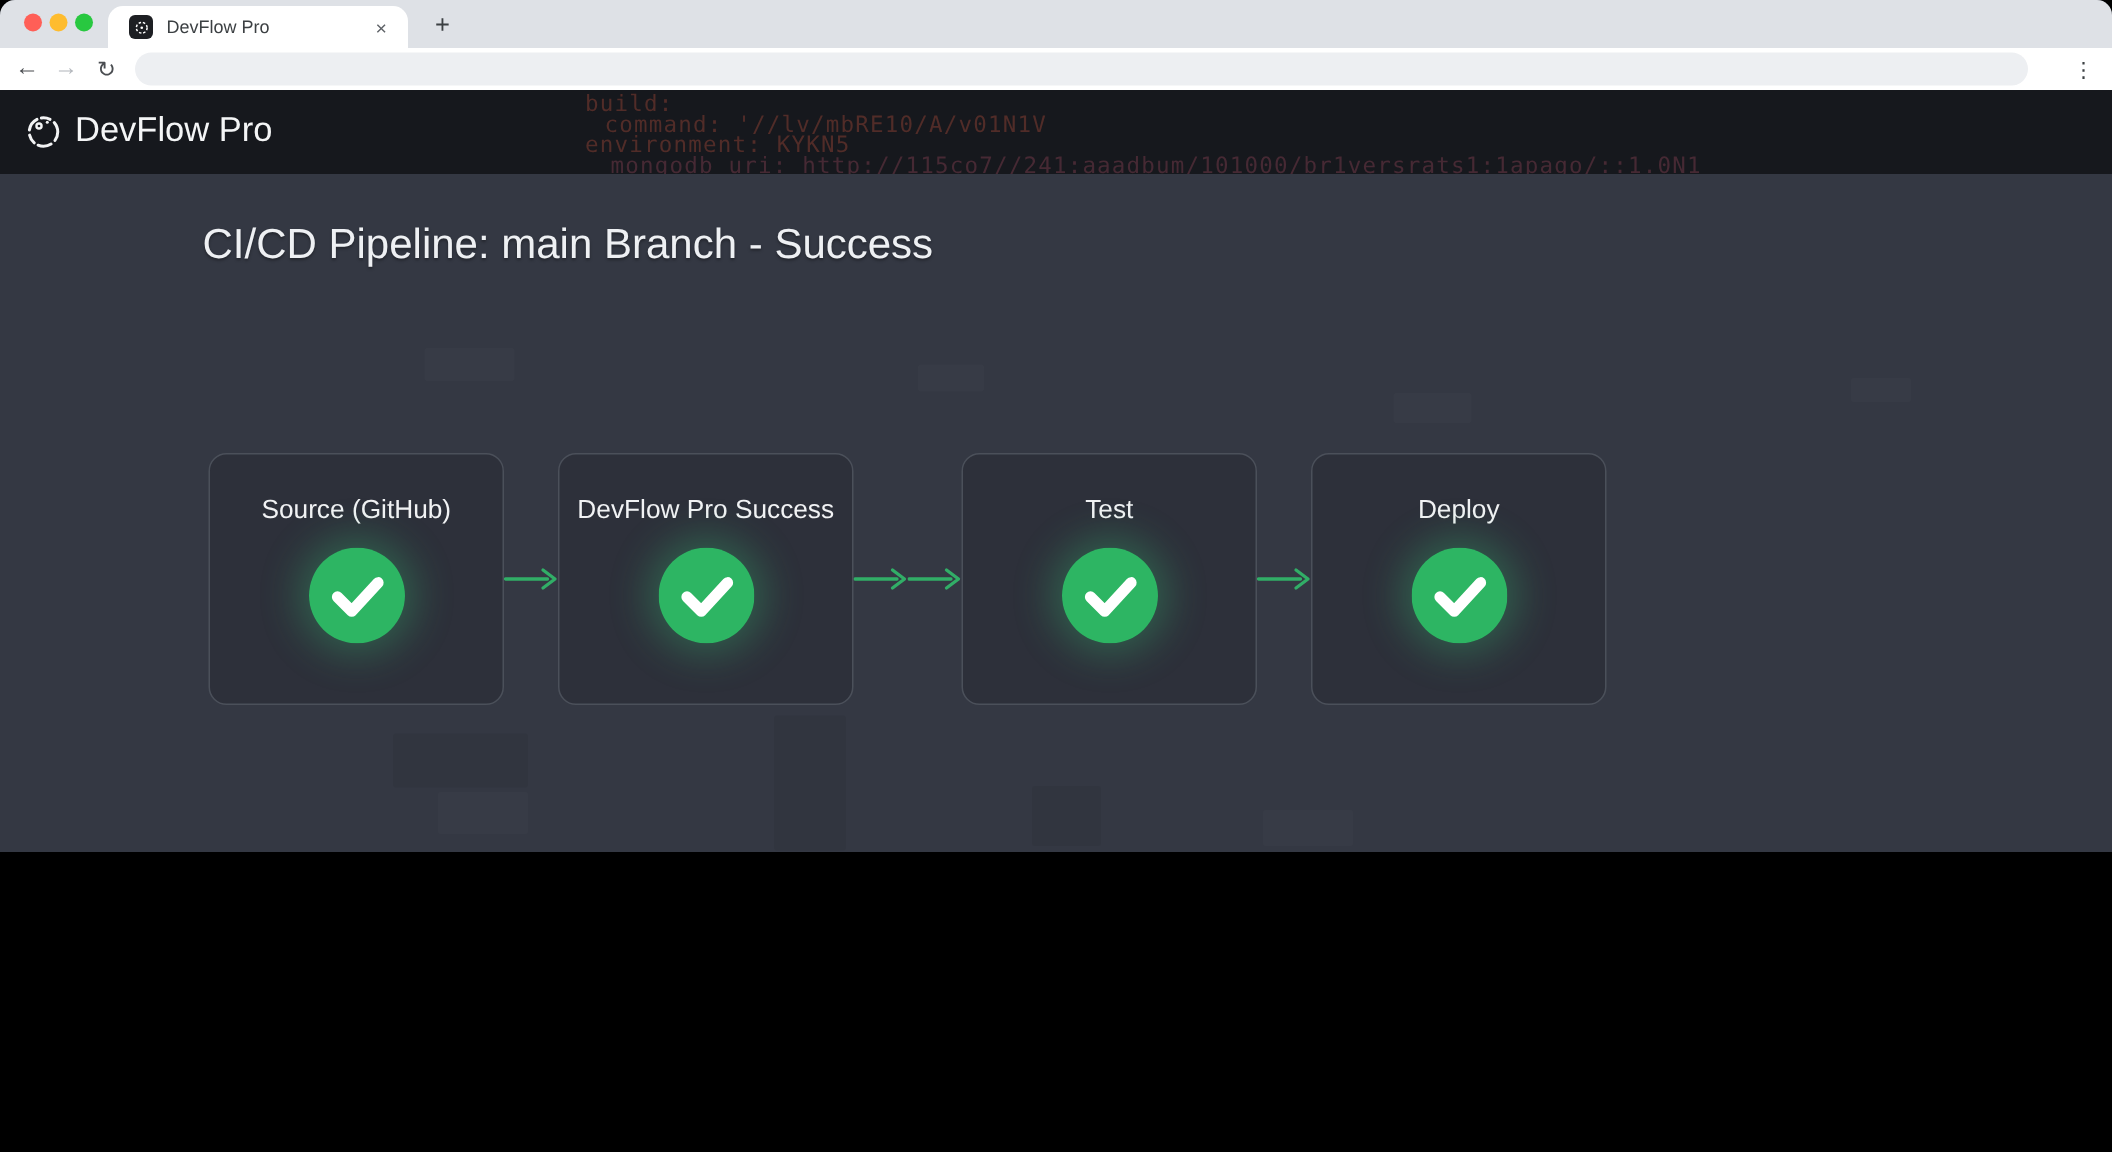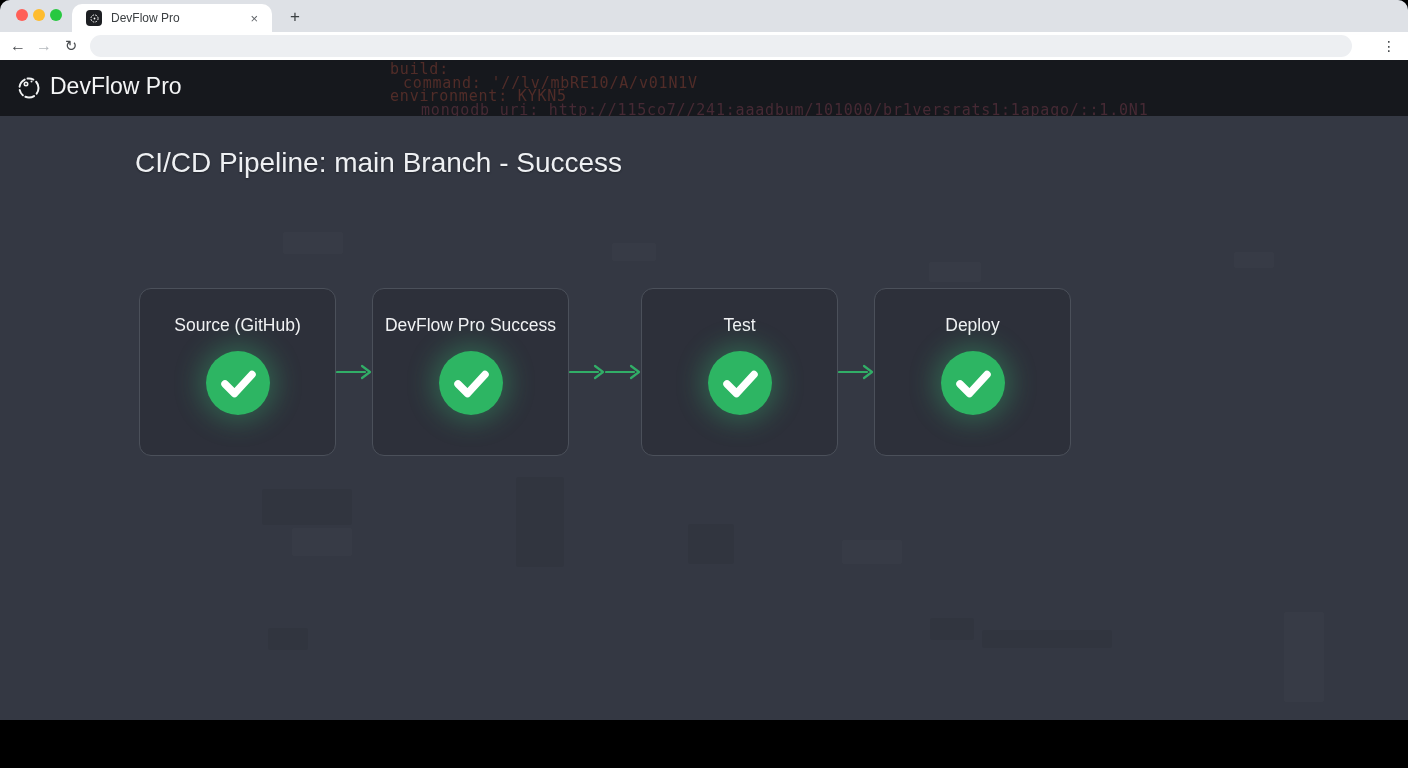--- a/index.html
+++ b/index.html
@@ -1,18 +1,18 @@
 <!DOCTYPE html>
 <html><head>
 <meta charset="utf-8">
 <style>
   html,body{margin:0;padding:0;background:#000;}
   *{box-sizing:border-box;}
   .window{
-    position:relative;width:1408px;height:720px;overflow:hidden;
+    position:relative;width:1408px;height:568px;overflow:hidden;
     font-family:"Liberation Sans","DejaVu Sans",sans-serif;
     border-radius:10px 10px 0 0;background:#343843;
   }
   
   .tabstrip{position:absolute;left:0;top:0;width:100%;height:32px;background:#dee1e6;}
   .traffic{position:absolute;top:9px;width:12px;height:12px;border-radius:50%;}
   .t-red{left:16px;}   .t-yellow{left:33px;}   .t-green{left:50px;}
   .tab{
     position:absolute;left:72px;top:4px;width:200px;height:28px;background:#ffffff;
     border-radius:10px 10px 0 0;display:flex;align-items:center;padding:0 10px 0 14px;
@@ -40,26 +40,26 @@
   .logo{position:absolute;left:15px;top:14px;width:28px;height:28px;}
   .appname{position:absolute;left:50px;top:13px;font-size:23px;color:#f4f5f6;font-weight:400;}
   .ghost-code{
     position:absolute;left:390px;top:3px;width:450px;
     font-family:"DejaVu Sans Mono","Liberation Mono",monospace;
     font-size:15px;line-height:13.5px;color:rgba(170,74,58,0.40);
     letter-spacing:0.8px;filter:blur(0.4px);white-space:nowrap;
   }
   .ghost-code div:nth-child(2){margin-left:13px;}
   .ghost-code div:nth-child(3){}
-  .ghost-code div:nth-child(4){margin-left:31px;color:rgba(150,70,90,0.38);}
+  .ghost-code div:nth-child(4){margin-left:17px;color:rgba(150,70,90,0.38);}
   
   .content{position:absolute;left:0;top:116px;width:100%;height:652px;background:#343843;overflow:hidden;text-align:right;}
   .page-title{position:absolute;left:135px;top:31px;font-size:28px;font-weight:500;color:#eef0f3;
     text-shadow:0 1px 2px rgba(0,0,0,0.35);}
-  .pipeline{position:absolute;left:139px;top:172px;width:1130px;height:168px;display:flex;align-items:stretch;}
+  .pipeline{position:absolute;left:139px;top:186px;width:1130px;height:168px;display:flex;align-items:stretch;}
   .stage-card{
     width:197px;height:168px;border:1px solid #4b505a;border-radius:12px;
     background:rgba(38,41,49,0.45);display:flex;flex-direction:column;align-items:center;flex:0 0 197px;
   }
   .stage-label{margin-top:26px;font-size:17.5px;color:#f1f2f4;}
   .check-wrap{margin-top:15px;width:64px;height:64px;border-radius:50%;
     box-shadow:0 0 26px 7px rgba(57,205,122,0.30);}
   .arrow-cell{flex:0 0 36px;position:relative;}
   .arrow-cell svg{position:absolute;left:0;top:76px;}
   

